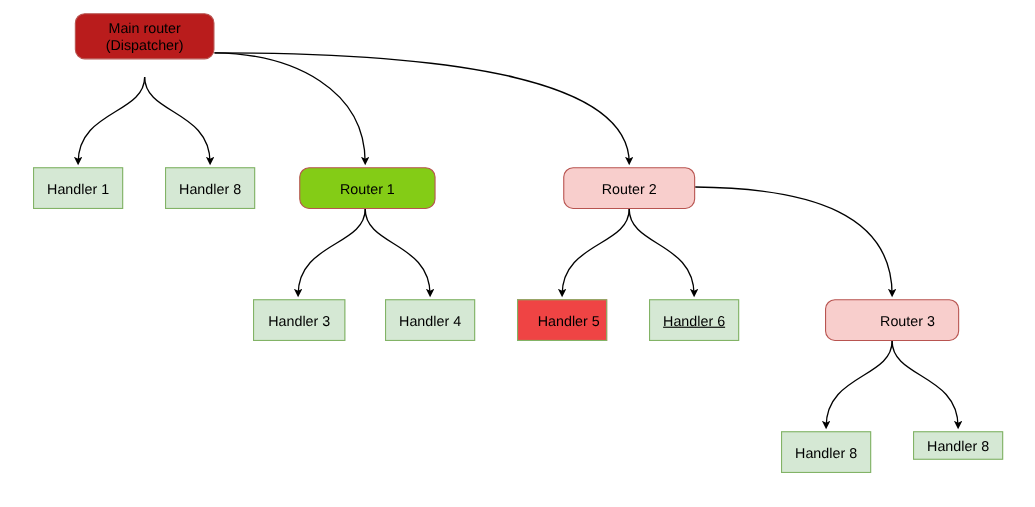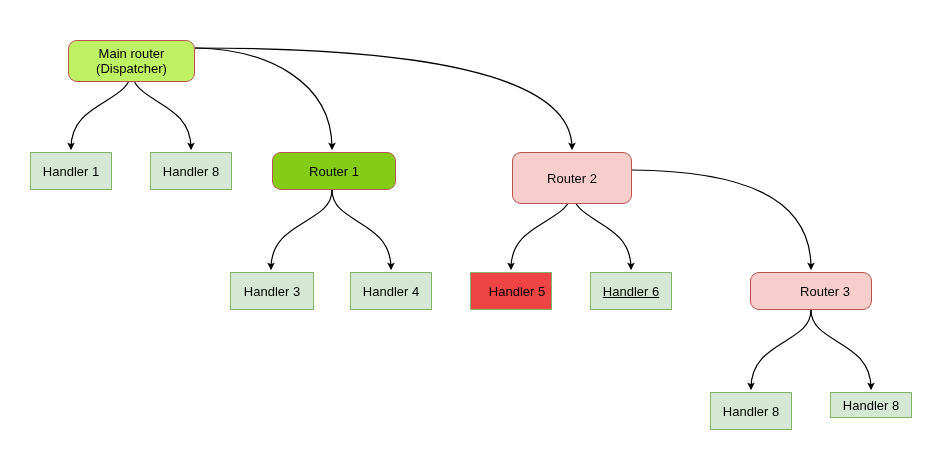--- a/index.html
+++ b/index.html
@@ -72,26 +72,26 @@
         <path d="M 332 190 C 332 224 391 220 391 268" fill="none" stroke="#000000" stroke-width="1.2" marker-end="url(#arrowhead)"></path>
         <path d="M 572 190 C 572 224 511 220 511 268" fill="none" stroke="#000000" stroke-width="1.2" marker-end="url(#arrowhead)"></path>
         <path d="M 572 190 C 572 224 631 220 631 268" fill="none" stroke="#000000" stroke-width="1.2" marker-end="url(#arrowhead)"></path>
         <path d="M 632 170 C 740 171 811 196 811 268" fill="none" stroke="#000000" stroke-width="1.2" marker-end="url(#arrowhead)"></path>
         <path d="M 811 310 C 811 344 751 340 751 388" fill="none" stroke="#000000" stroke-width="1.2" marker-end="url(#arrowhead)"></path>
         <path d="M 811 310 C 811 344 871 340 871 388" fill="none" stroke="#000000" stroke-width="1.2" marker-end="url(#arrowhead)"></path>
       </g>
   </svg>
 
   <div id="node-layer">
-      <div class="node node-router" style="left: 68px; top: 40px; width: 127px; height: 42px; background: #bef264; border-color: rgb(184, 84, 80);"><span class="node-label">Main router
+      <div class="node node-router" style="left: 68px; top: 12px; width: 127px; height: 42px; background: #b91c1c; border-color: rgb(184, 84, 80);"><span class="node-label">Main router
 (Dispatcher)</span></div>
       <div class="node node-handler" style="left: 30px; top: 152px; width: 82px; height: 38px; background: rgb(213, 232, 212); border-color: rgb(130, 179, 102);"><span class="node-label">Handler 1</span></div>
       <div class="node node-handler" style="left: 150px; top: 152px; width: 82px; height: 38px; background: rgb(213, 232, 212); border-color: rgb(130, 179, 102);"><span class="node-label">Handler 8</span></div>
       <div class="node node-router" style="left: 272px; top: 152px; width: 124px; height: 38px; background: #84cc16; border-color: rgb(184, 84, 80);"><span class="node-label">Router 1</span></div>
-      <div class="node node-router" style="left: 512px; top: 152px; width: 120px; height: 52px; background: rgb(248, 206, 204); border-color: rgb(184, 84, 80);"><span class="node-label">Router 2</span></div>
+      <div class="node node-router" style="left: 512px; top: 152px; width: 120px; height: 38px; background: rgb(248, 206, 204); border-color: rgb(184, 84, 80);"><span class="node-label">Router 2</span></div>
       <div class="node node-handler" style="left: 230px; top: 272px; width: 84px; height: 38px; background: rgb(213, 232, 212); border-color: rgb(130, 179, 102);"><span class="node-label">Handler 3</span></div>
       <div class="node node-handler" style="left: 350px; top: 272px; width: 82px; height: 38px; background: rgb(213, 232, 212); border-color: rgb(130, 179, 102);"><span class="node-label">Handler 4</span></div>
       <div class="node node-handler" style="left: 470px; top: 272px; width: 82px; height: 38px; background: #ef4444; border-color: rgb(130, 179, 102); padding-left: 12px;"><span class="node-label">Handler 5</span></div>
       <div class="node node-handler" style="left: 590px; top: 272px; width: 82px; height: 38px; background: rgb(213, 232, 212); border-color: rgb(130, 179, 102); text-decoration: underline;"><span class="node-label">Handler 6</span></div>
       <div class="node node-router" style="left: 750px; top: 272px; width: 122px; height: 38px; background: rgb(248, 206, 204); border-color: rgb(184, 84, 80); padding-left: 28px;"><span class="node-label">Router 3</span></div>
       <div class="node node-handler" style="left: 710px; top: 392px; width: 82px; height: 38px; background: rgb(213, 232, 212); border-color: rgb(130, 179, 102);"><span class="node-label">Handler 8</span></div>
       <div class="node node-handler" style="left: 830px; top: 392px; width: 82px; height: 26px; background: rgb(213, 232, 212); border-color: rgb(130, 179, 102);"><span class="node-label">Handler 8</span></div>
     </div>
 
 </div>

